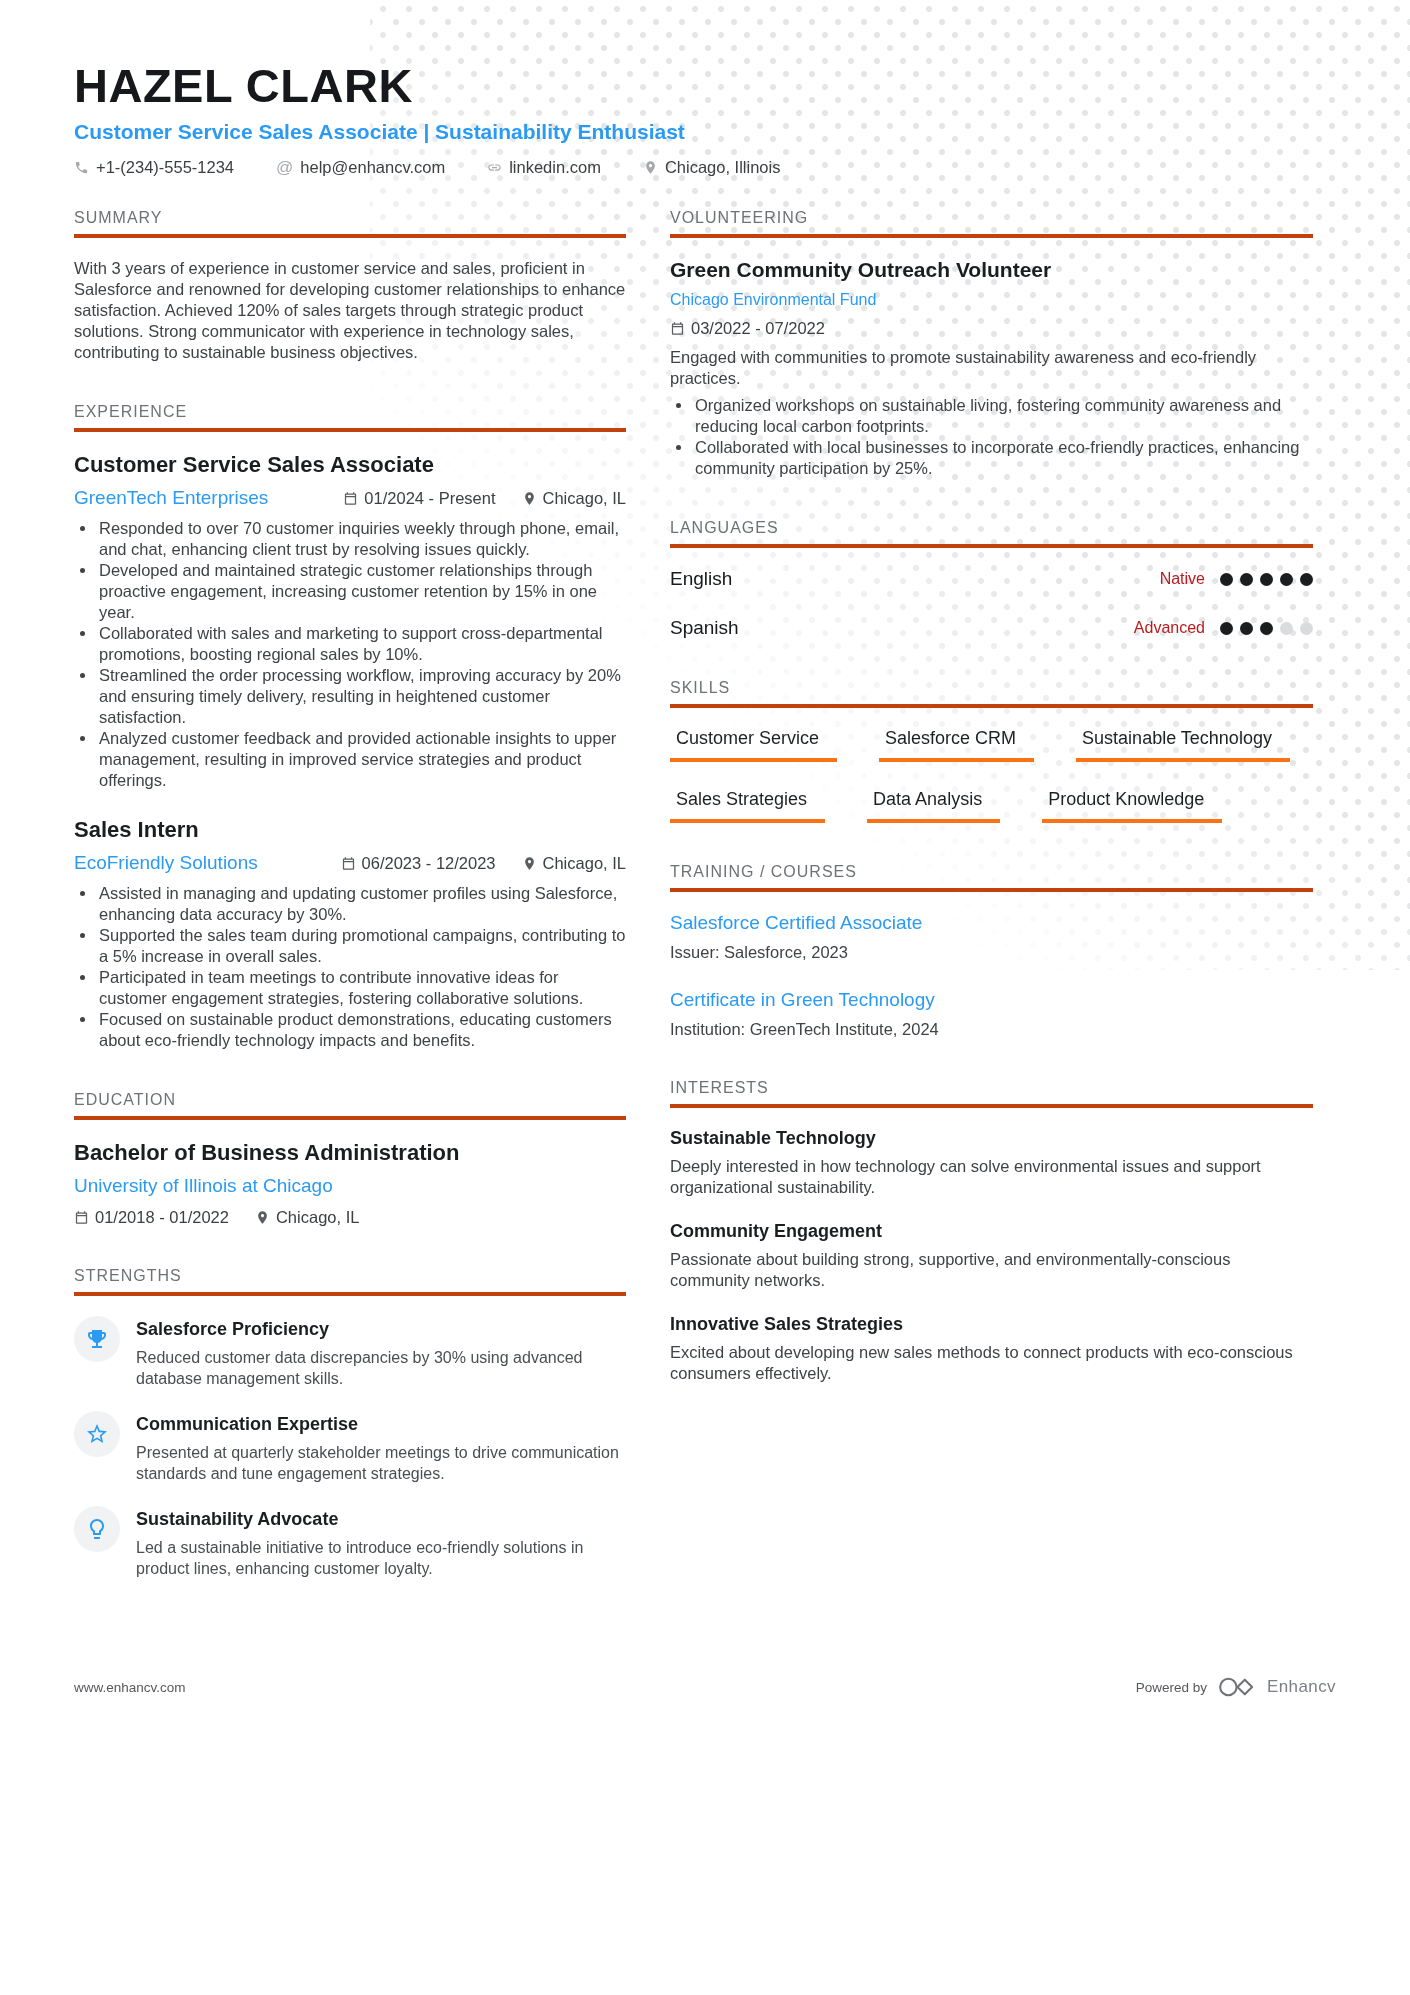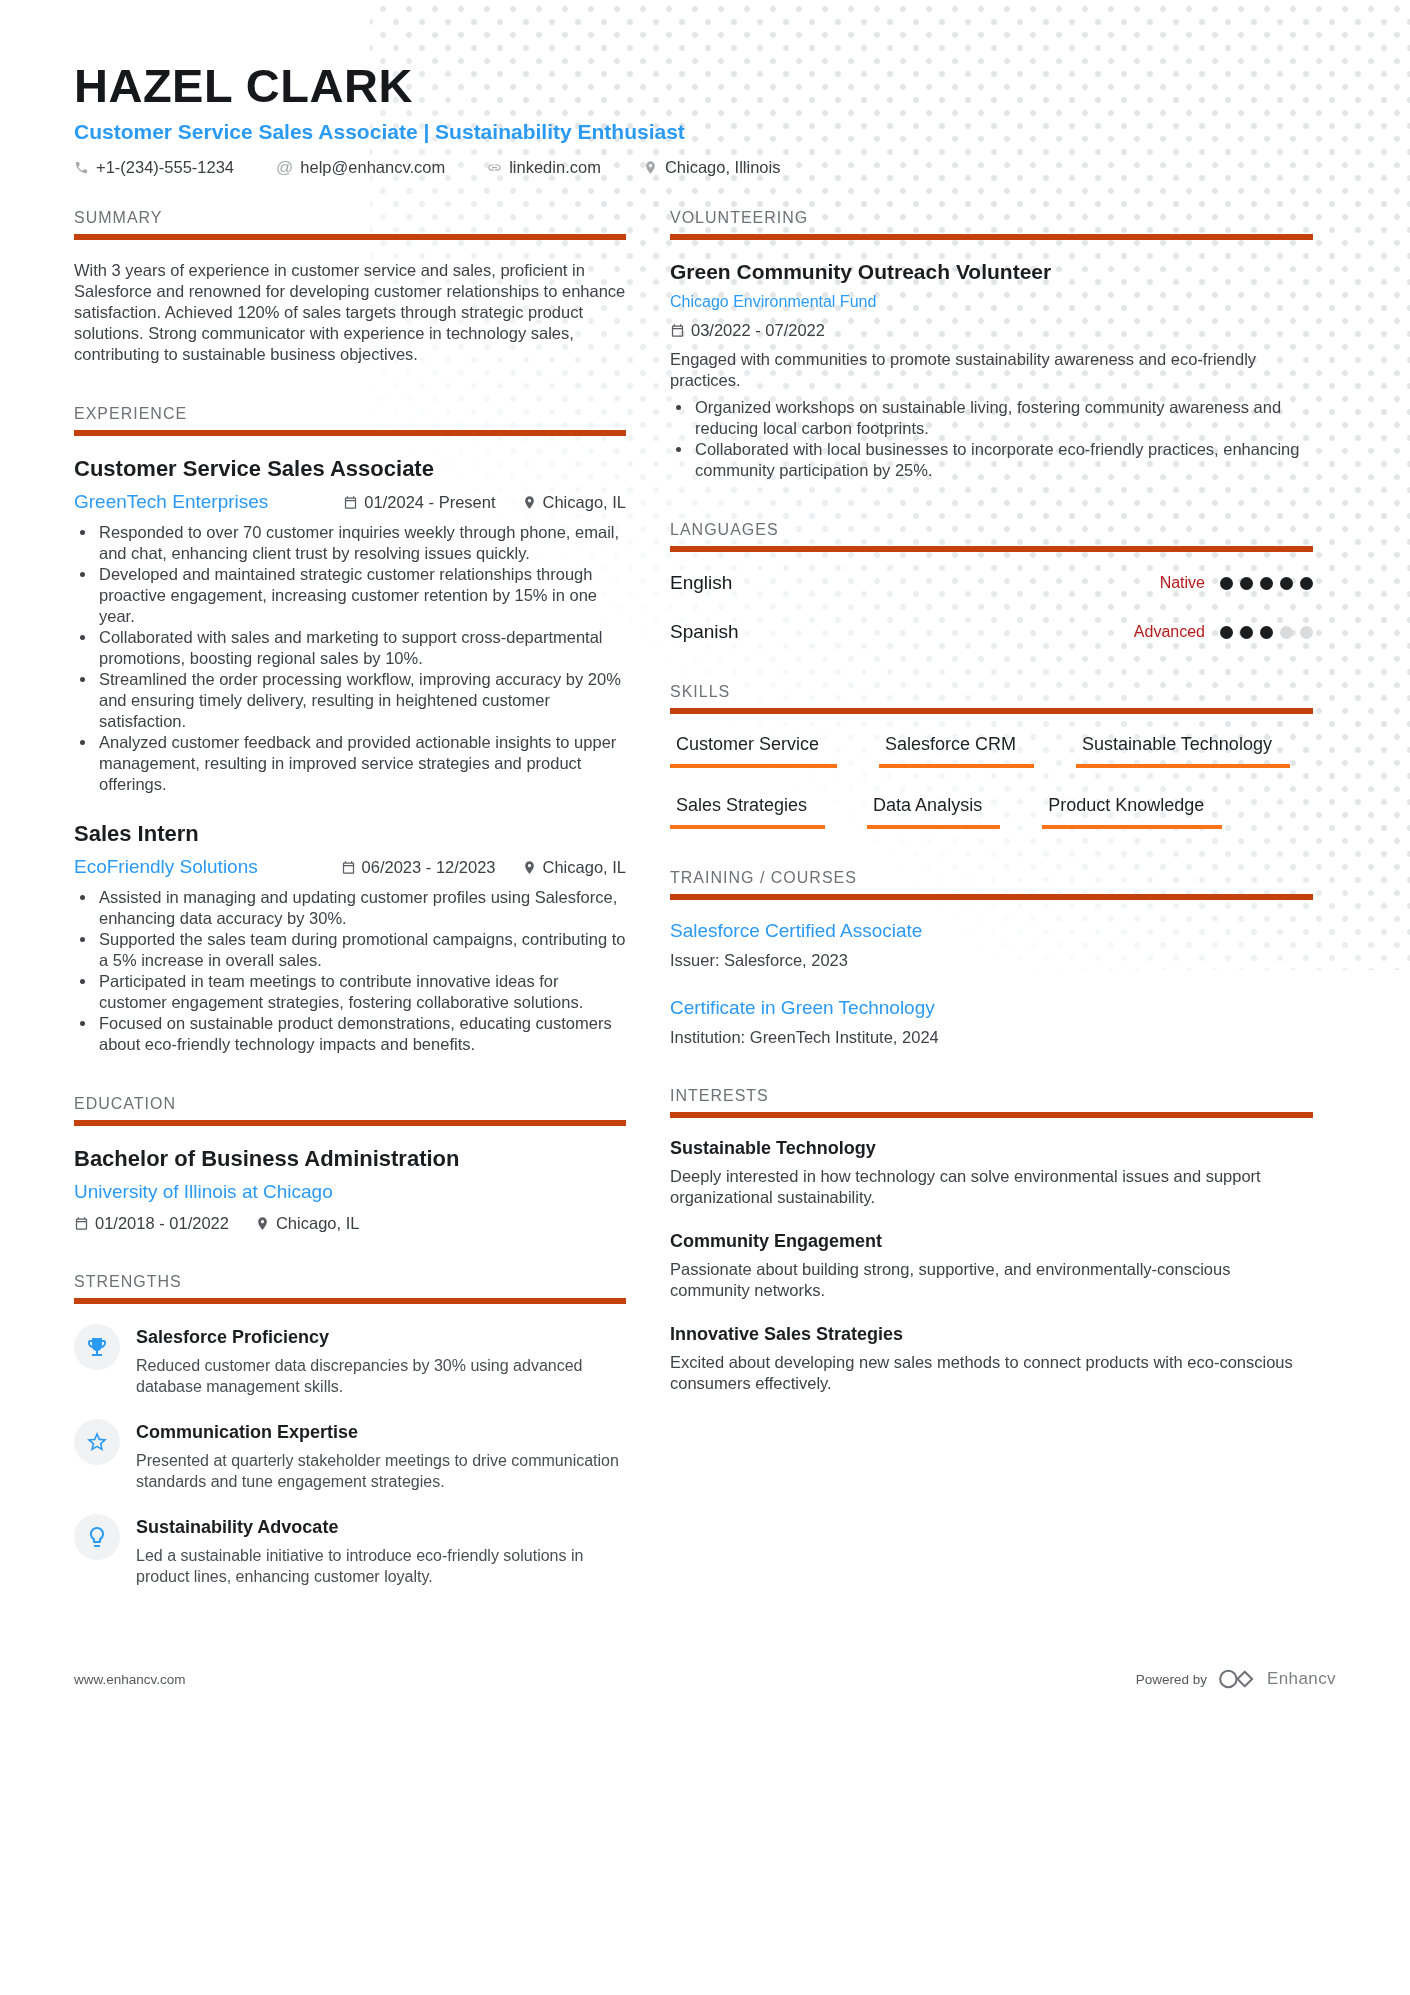--- a/index.html
+++ b/index.html
@@ -20,21 +20,21 @@
   .contact .cicon{color:#a6a9ac;display:inline-flex;}
   .at-glyph{font-size:17px;line-height:1;color:#a6a9ac;}
 
   
   .columns{display:flex;gap:44px;}
   .col-left{flex:0 0 552px;width:552px;}
   .col-right{flex:1;min-width:0;}
 
   .sec{margin-bottom:40px;}
   .sec-h{font-size:16px;font-weight:400;letter-spacing:1px;color:#6e7276;margin:0 0 20px;
-         border-bottom:6px solid #c2410c;padding-bottom:7px;}
+         border-bottom:4px solid #c2410c;padding-bottom:7px;}
   .body-text{font-size:16.5px;line-height:21px;margin:0;color:#3f4347;}
 
   
   .job{margin-bottom:26px;}
   .job-title{font-size:22px;font-weight:600;color:#1b1e21;margin:0 0 9px;}
   .meta-row{display:flex;align-items:center;margin-bottom:9px;font-size:16.5px;color:#3c4043;}
   .company{font-size:19px;color:#2b9af3;flex:1;text-decoration:none;}
   .meta{display:inline-flex;align-items:center;gap:6px;}
   .meta + .meta{margin-left:26px;}
   .meta .micon{color:#5a5e62;display:inline-flex;}
@@ -73,21 +73,21 @@
   .course{margin-bottom:27px;}
   .course-title{font-size:19px;color:#2b9af3;margin:0 0 9px;display:inline-block;text-decoration:none;}
   .course-detail{font-size:16.5px;color:#3f4347;margin:0;}
 
   
   .interest{margin-bottom:23px;}
   .interest-title{font-size:18px;font-weight:600;color:#1b1e21;margin:0 0 7px;}
   .interest-text{font-size:16.5px;line-height:21px;color:#3f4347;margin:0;}
 
   
-  .footer{position:absolute;z-index:1;left:74px;right:74px;bottom:72px;
+  .footer{position:absolute;z-index:1;left:74px;right:74px;bottom:64px;
           display:flex;justify-content:space-between;align-items:center;}
   .site{font-size:13.5px;color:#55585c;}
   .powered{display:flex;align-items:center;gap:11px;}
   .powered-label{font-size:13.5px;color:#55585c;}
   .brand-logo{color:#6f7377;display:inline-flex;}
   .brand{font-size:17px;color:#7c8084;letter-spacing:.4px;}
 </style>
 </head>
 <body>
 

